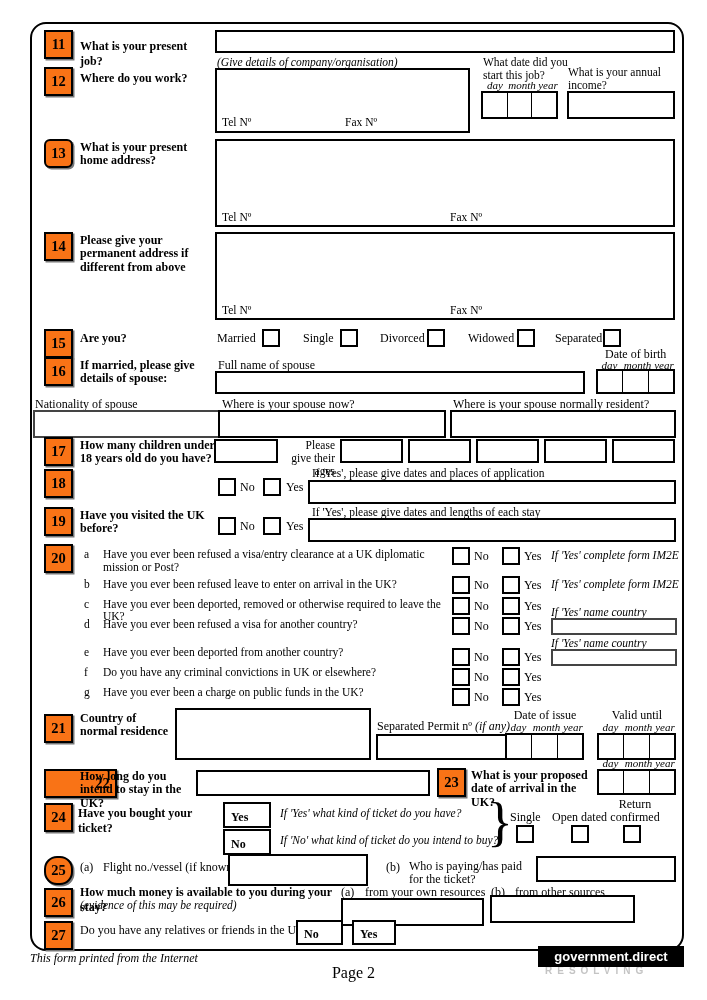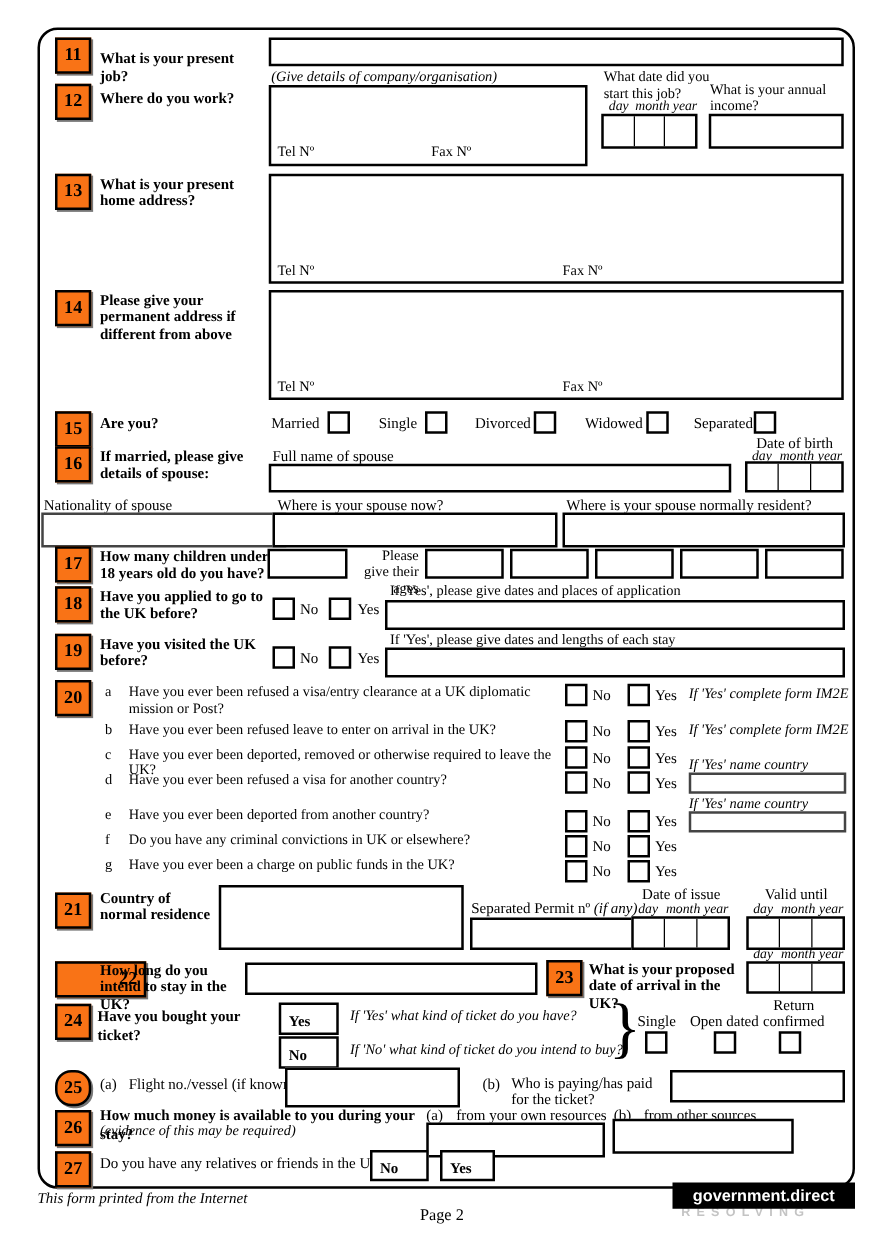--- a/index.html
+++ b/index.html
@@ -57,21 +57,21 @@
       <span style="width:22px;">year</span>
   </div>
   <div class="abs box dmy" style="left:481px;top:91px;width:77px;height:28px;">
       <div></div>
       <div></div>
       <div></div>
     </div>
   <div class="abs sm lh1" style="left:568px;top:66px;width:112px;">What is your annual income?</div>
   <div class="abs box" style="left:567px;top:91px;width:108px;height:28px;"></div>
 
-  <div class="abs numbox" style="left:44px;top:139px;">
+  <div class="abs numbox" style="left:44px;top:139px;border-radius:6px;">
       <span>13</span>
     </div>
   <div class="abs b lh1" style="left:80px;top:141px;width:132px;">What is your present home address?</div>
   <div class="abs box" style="left:215px;top:139px;width:460px;height:88px;"></div>
   <div class="abs sm" style="left:222px;top:211px;">Tel Nº</div>
   <div class="abs sm" style="left:450px;top:211px;">Fax Nº</div>
 
   <div class="abs numbox" style="left:44px;top:232px;">
       <span>14</span>
     </div>
@@ -128,21 +128,20 @@
   <div class="abs rt sm lh1" style="left:283px;top:439px;width:52px;">Please give their ages</div>
   <div class="abs box" style="left:340px;top:439px;width:63px;height:24px;"></div>
   <div class="abs box" style="left:408px;top:439px;width:63px;height:24px;"></div>
   <div class="abs box" style="left:476px;top:439px;width:63px;height:24px;"></div>
   <div class="abs box" style="left:544px;top:439px;width:63px;height:24px;"></div>
   <div class="abs box" style="left:612px;top:439px;width:63px;height:24px;"></div>
 
   <div class="abs numbox" style="left:44px;top:469px;">
       <span>18</span>
     </div>
-  <div class="abs b lh1" style="left:80px;top:471px;width:136px;">Have you applied to go to the UK before?</div>
   <span class="abs cb" style="left:218px;top:478px;"></span>
   <div class="abs" style="left:240px;top:480px;">No</div>
   <span class="abs cb" style="left:263px;top:478px;"></span>
   <div class="abs" style="left:286px;top:480px;">Yes</div>
   <div class="abs sm" style="left:312px;top:467px;">If 'Yes', please give dates and places of application</div>
   <div class="abs box" style="left:308px;top:480px;width:368px;height:24px;"></div>
 
   <div class="abs numbox" style="left:44px;top:507px;">
       <span>19</span>
     </div>
@@ -312,17 +311,17 @@
     </div>
   <div class="abs" style="left:80px;top:923px;">Do you have any relatives or friends in the UK?</div>
   <div class="abs box" style="left:296px;top:920px;width:47px;height:25px;">
       <span class="b" style="position:absolute;left:6px;top:5px;">No</span>
     </div>
   <div class="abs box" style="left:352px;top:920px;width:44px;height:25px;">
       <span class="b" style="position:absolute;left:6px;top:5px;">Yes</span>
     </div>
 
   <div class="abs i" style="left:30px;top:951px;font-size:12px;">This form printed from the Internet</div>
-  <div class="abs ctr" style="left:0;top:964px;width:707px;font-size:13px;">Page 2</div>
+  <div class="abs ctr" style="left:0;top:964px;width:707px;font-size:16px;">Page 2</div>
   <div class="abs wm" style="left:545px;top:965px;">RESOLVING</div>
   <div class="abs badge" style="left:538px;top:946px;width:146px;height:21px;">government.direct</div>
 
 </div>
 
 </body></html>

